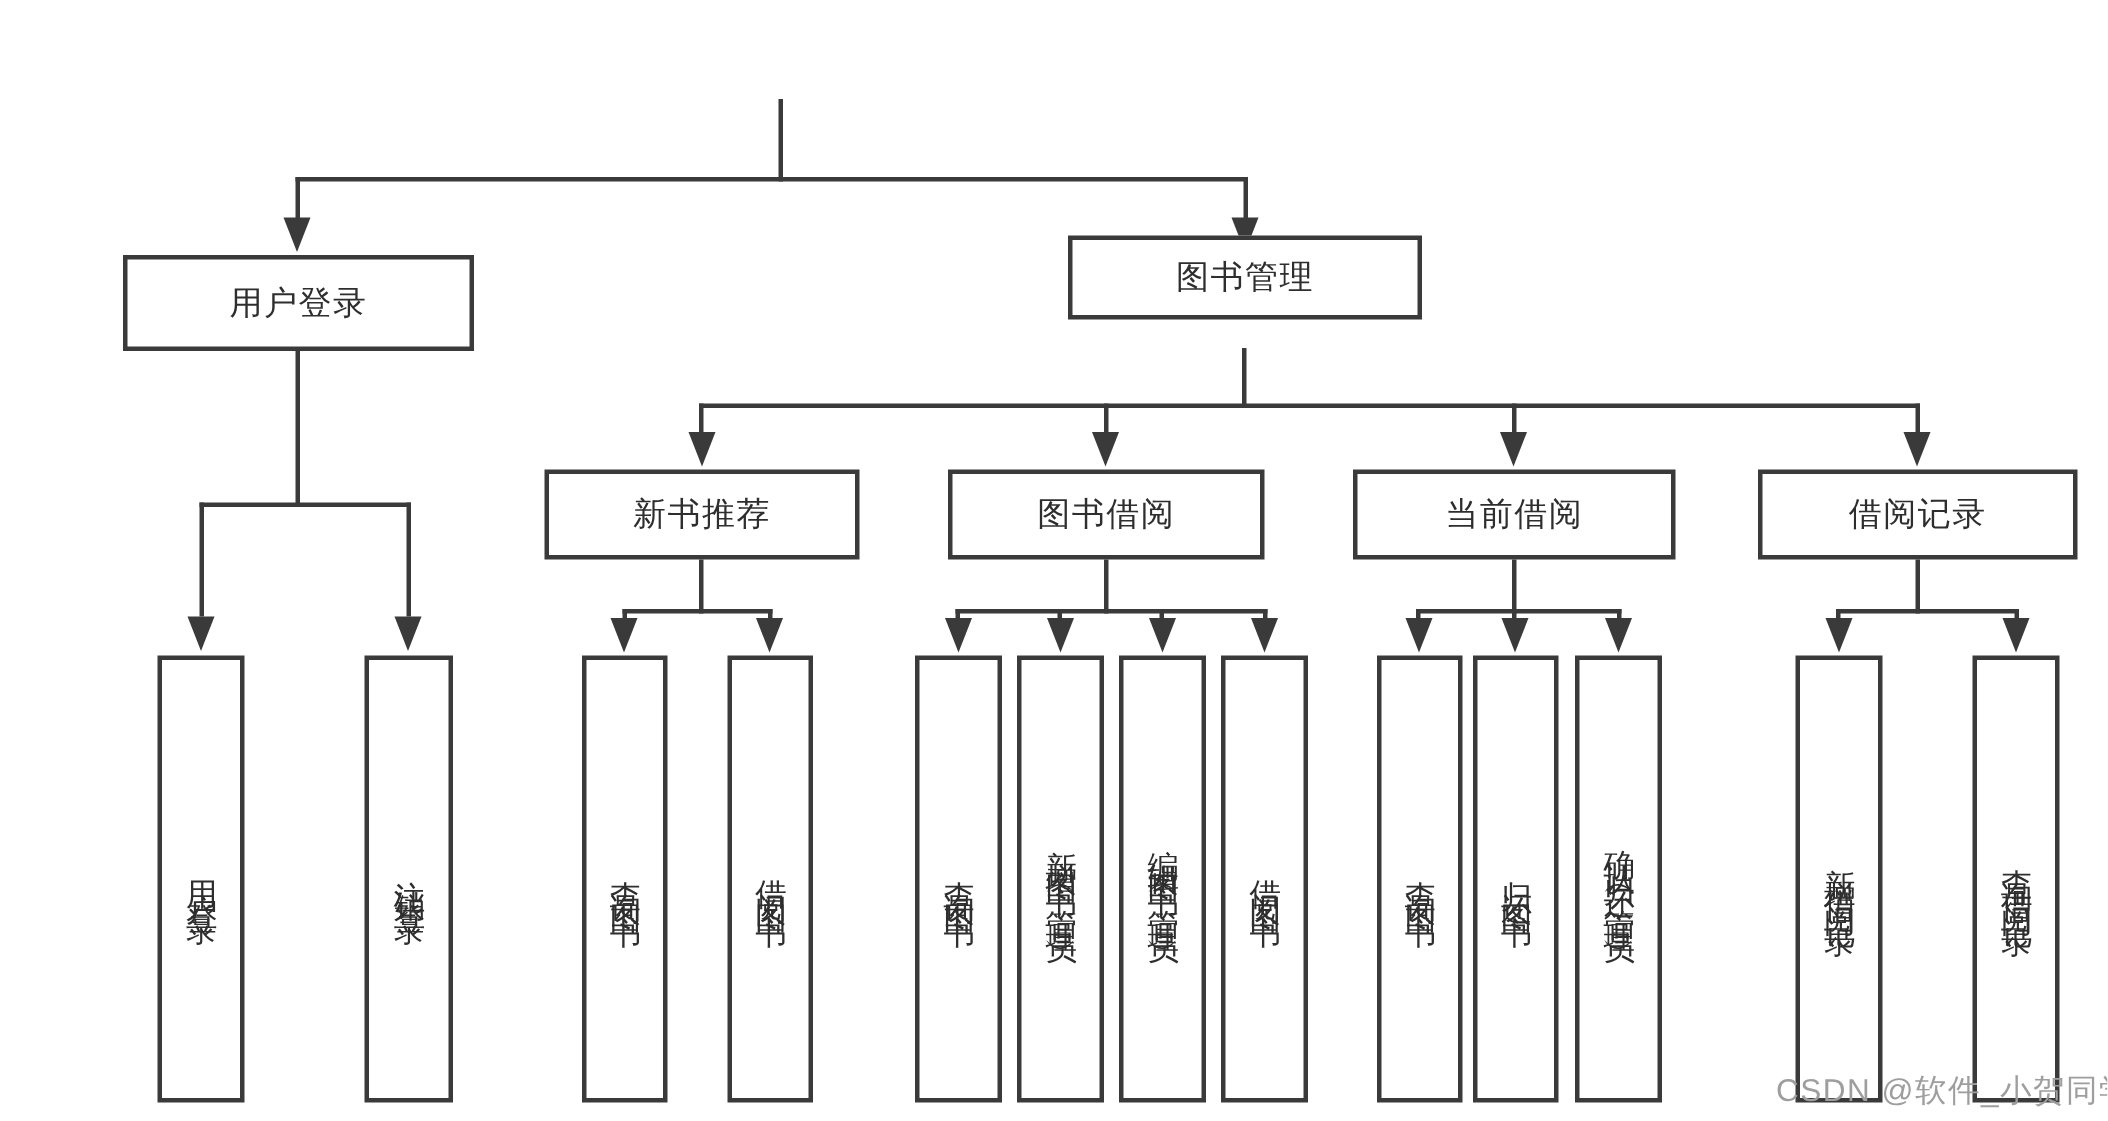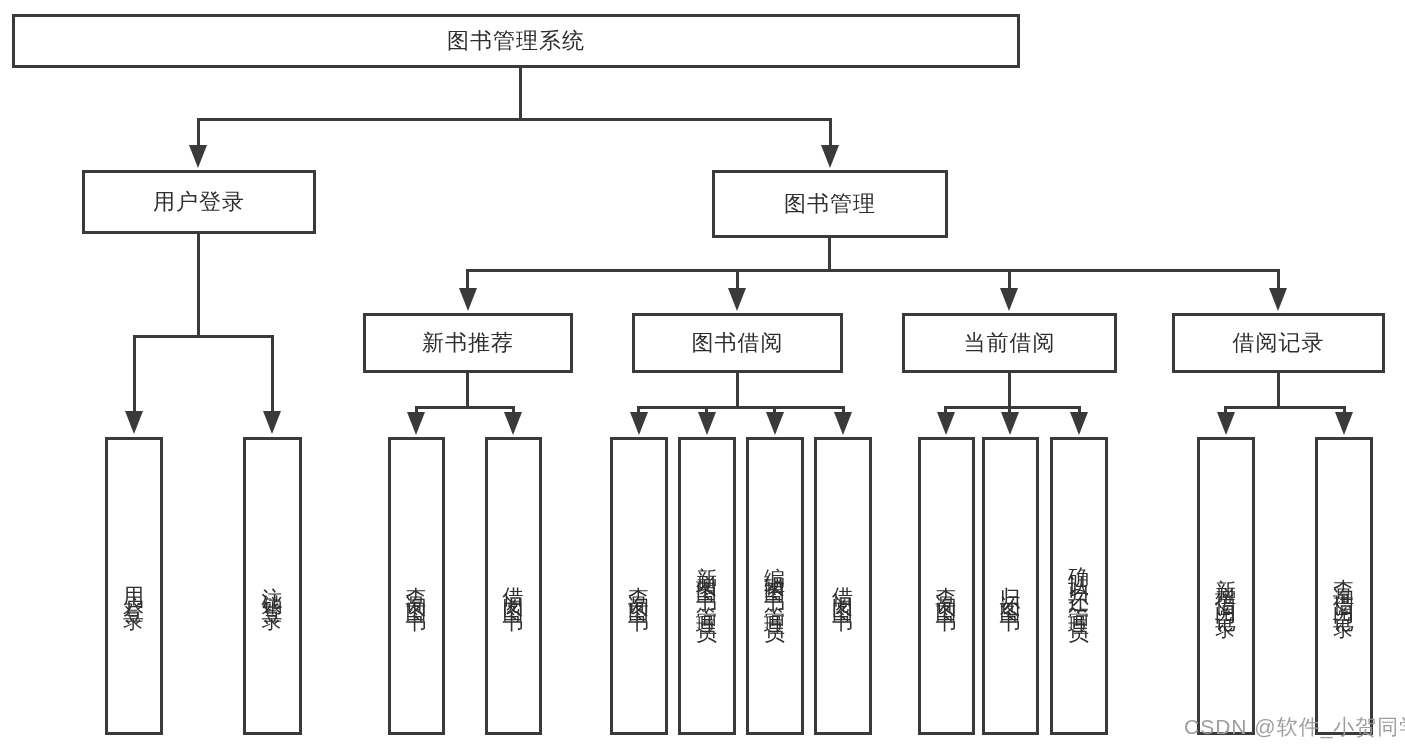--- a/index.html
+++ b/index.html
@@ -94,28 +94,25 @@
   <div class="vl" style="left:1078px;top:406px;height:9px"></div>
   <div class="arr" style="left:1070px;top:412px"></div>
 
   <div class="vl" style="left:1277px;top:371px;height:38px"></div>
   <div class="hl" style="left:1224px;top:406px;width:122px"></div>
   <div class="vl" style="left:1224px;top:406px;height:9px"></div>
   <div class="arr" style="left:1217px;top:412px"></div>
   <div class="vl" style="left:1343px;top:406px;height:9px"></div>
   <div class="arr" style="left:1335px;top:412px"></div>
 
-  <div class="box" style="left:12px;top:14px;width:1008px;height:54px">
-    <span class="hlabel">图书管理系统</span>
-  </div>
 
   <div class="box" style="left:82px;top:170px;width:234px;height:64px">
     <span class="hlabel">用户登录</span>
   </div>
-  <div class="box" style="left:712px;top:170px;width:236px;height:68px">
+  <div class="box" style="left:712px;top:157px;width:236px;height:56px">
     <span class="hlabel">图书管理</span>
   </div>
 
   <div class="box" style="left:632px;top:313px;width:211px;height:60px">
     <span class="hlabel">图书借阅</span>
   </div>
   <div class="box" style="left:363px;top:313px;width:210px;height:60px">
     <span class="hlabel">新书推荐</span>
   </div>
   <div class="box" style="left:902px;top:313px;width:215px;height:60px">

